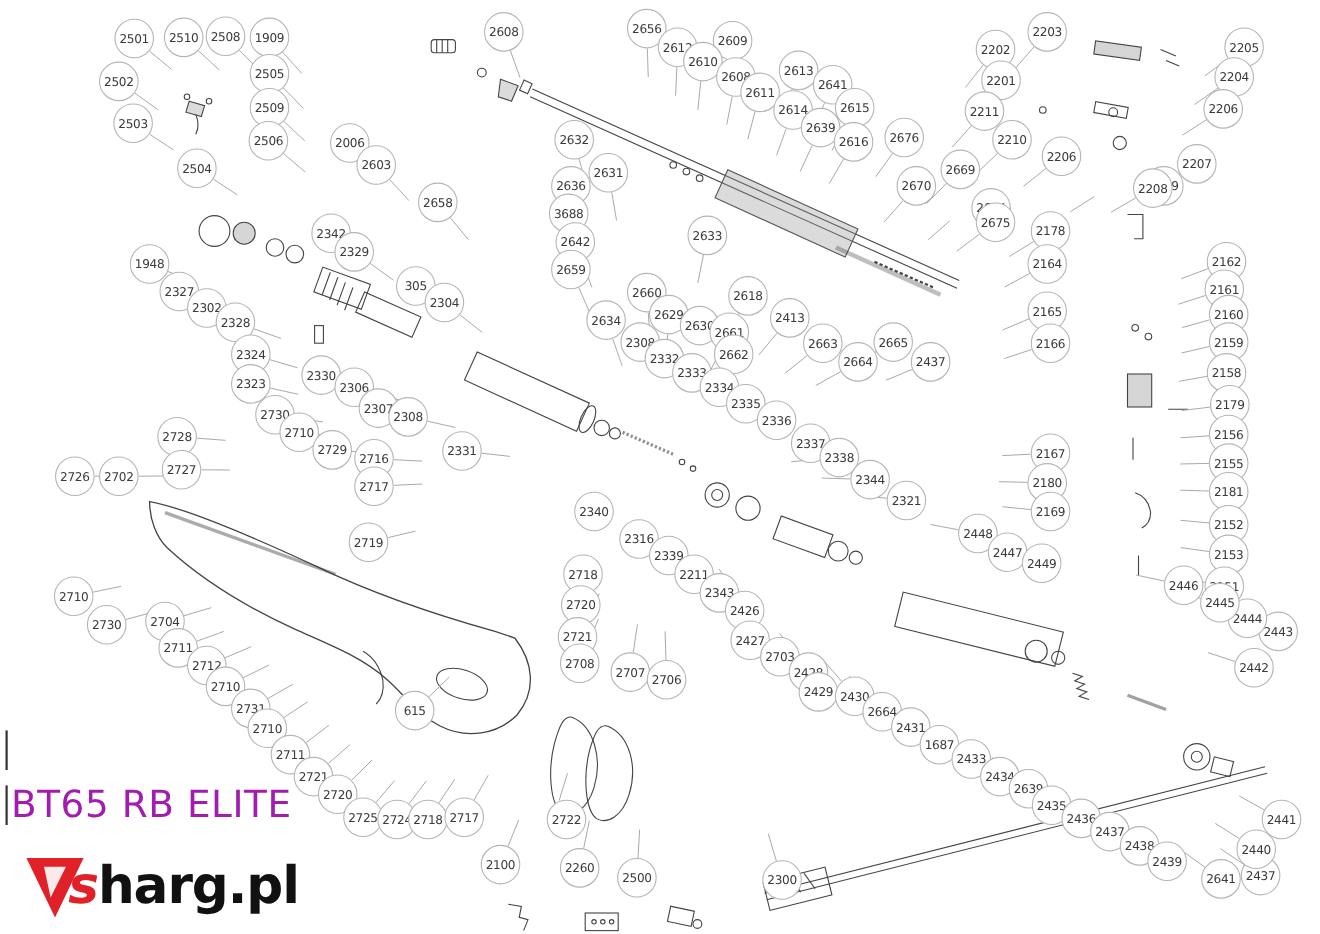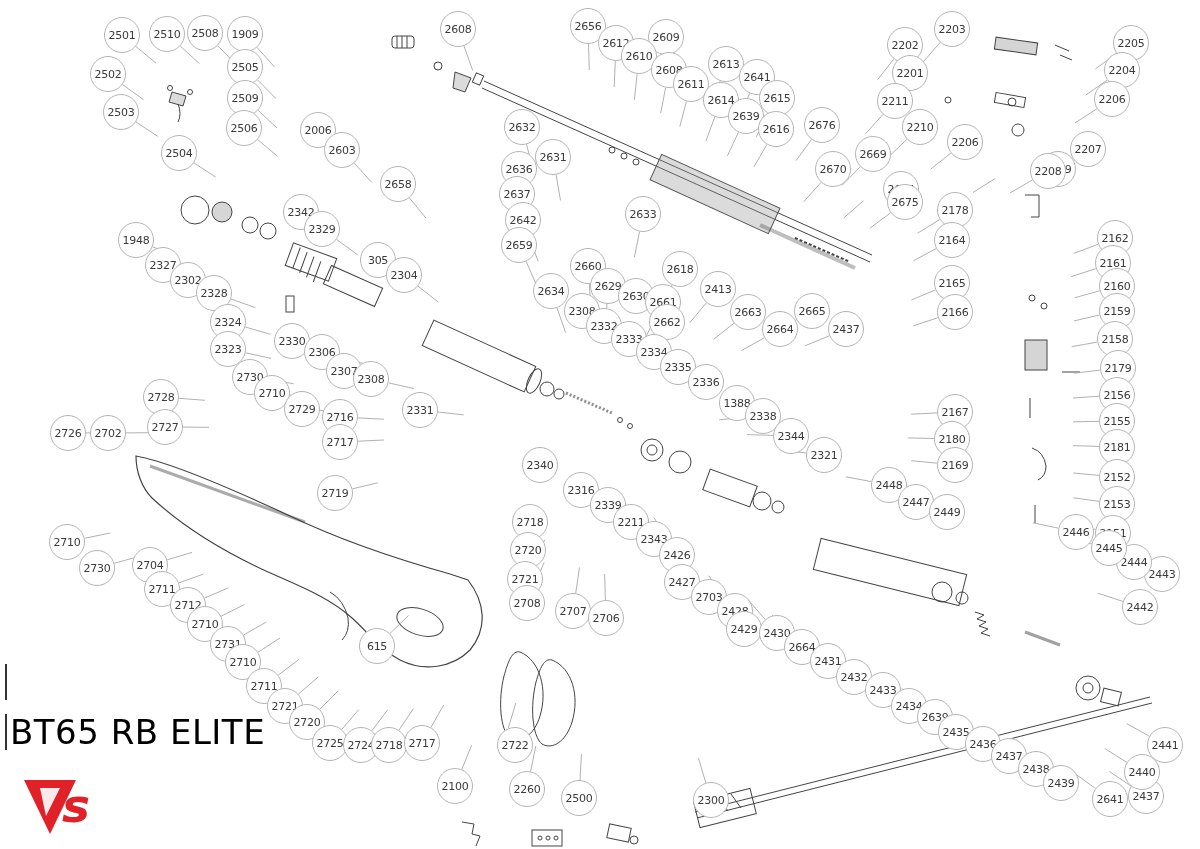--- a/index.html
+++ b/index.html
@@ -3,21 +3,21 @@
 <meta charset="utf-8">
 <style>
   html,body{margin:0;padding:0;background:#fff;}
   .stage{position:relative;width:1200px;height:849px;background:#ffffff;overflow:hidden;
          font-family:"DejaVu Sans","Liberation Sans",sans-serif;}
   svg.layer{position:absolute;left:0;top:0;width:1200px;height:849px;}
   #balloons{position:absolute;left:0;top:0;width:1036px;height:849px;}
   .balloon{position:absolute;width:36px;height:36px;border:1px solid #b5b5b5;border-radius:50%;
            background:#fff;display:flex;align-items:center;justify-content:center;
            font-size:11px;color:#3a3a3a;box-sizing:border-box;letter-spacing:-0.3px;}
-  .title{position:absolute;left:10px;top:712px;font-size:34px;color:#000000;
+  .title{position:absolute;left:10px;top:712px;font-size:34px;color:#a21caf;
          letter-spacing:0.5px;white-space:nowrap;}
   .tick{position:absolute;background:#333;width:2px;}
   .tick.t1{left:5px;top:664px;height:36px;}
   .tick.t2{left:5px;top:714px;height:36px;}
   .logo{position:absolute;left:22px;top:778px;display:flex;align-items:flex-start;height:62px;}
   .logo .word{font-size:47px;font-weight:bold;color:#111;letter-spacing:-1px;line-height:56px;}
   .logo .s{font-style:italic;margin-left:-16px;}
   .logo svg{display:block;}
 </style>
 </head>
@@ -308,21 +308,21 @@
       <div class="balloon" style="left: 758px; top: 111px;">2616</div>
       <div class="balloon" style="left: 804px; top: 107px;">2676</div>
       <div class="balloon" style="left: 300px; top: 112px;">2006</div>
       <div class="balloon" style="left: 504px; top: 109px;">2632</div>
       <div class="balloon" style="left: 324px; top: 132px;">2603</div>
       <div class="balloon" style="left: 535px; top: 139px;">2631</div>
       <div class="balloon" style="left: 855px; top: 136px;">2669</div>
       <div class="balloon" style="left: 815px; top: 151px;">2670</div>
       <div class="balloon" style="left: 501px; top: 151px;">2636</div>
       <div class="balloon" style="left: 380px; top: 166px;">2658</div>
-      <div class="balloon" style="left: 499px; top: 176px;">2637</div>
+      <div class="balloon" style="left: 499px; top: 176px;">3688</div>
       <div class="balloon" style="left: 859px; top: 171px; margin-left: 24px;">2674</div>
       <div class="balloon" style="left: 887px; top: 184px;">2675</div>
       <div class="balloon" style="left: 505px; top: 202px;">2642</div>
       <div class="balloon" style="left: 625px; top: 196px;">2633</div>
       <div class="balloon" style="left: 501px; top: 227px;">2659</div>
       <div class="balloon" style="left: 570px; top: 248px;">2660</div>
       <div class="balloon" style="left: 662px; top: 251px;">2618</div>
       <div class="balloon" style="left: 700px; top: 271px;">2413</div>
       <div class="balloon" style="left: 533px; top: 273px;">2634</div>
       <div class="balloon" style="left: 590px; top: 268px;">2629</div>
@@ -378,21 +378,21 @@
       <div class="balloon" style="left: 304px; top: 334px;">2306</div>
       <div class="balloon" style="left: 326px; top: 353px;">2307</div>
       <div class="balloon" style="left: 353px; top: 361px;">2308</div>
       <div class="balloon" style="left: 402px; top: 392px;">2331</div>
       <div class="balloon" style="left: 564px; top: 293px;">2308</div>
       <div class="balloon" style="left: 586px; top: 308px;">2332</div>
       <div class="balloon" style="left: 611px; top: 321px;">2333</div>
       <div class="balloon" style="left: 636px; top: 334px;">2334</div>
       <div class="balloon" style="left: 660px; top: 349px;">2335</div>
       <div class="balloon" style="left: 688px; top: 364px;">2336</div>
-      <div class="balloon" style="left: 719px; top: 385px;">1388</div>
+      <div class="balloon" style="left: 719px; top: 385px;">2337</div>
       <div class="balloon" style="left: 745px; top: 398px;">2338</div>
       <div class="balloon" style="left: 773px; top: 418px; text-align: center;">2344</div>
       <div class="balloon" style="left: 806px; top: 437px;">2321</div>
       <div class="balloon" style="left: 232px; top: 359px;">2730</div>
       <div class="balloon" style="left: 143px; top: 379px;">2728</div>
       <div class="balloon" style="left: 254px; top: 375px;">2710</div>
       <div class="balloon" style="left: 284px; top: 391px;">2729</div>
       <div class="balloon" style="left: 147px; top: 409px;">2727</div>
       <div class="balloon" style="left: 50px; top: 415px;">2726</div>
       <div class="balloon" style="left: 90px; top: 415px;">2702</div>
@@ -428,21 +428,21 @@
       <div class="balloon" style="left: 507px; top: 561px;">2721</div>
       <div class="balloon" style="left: 509px; top: 585px;">2708</div>
       <div class="balloon" style="left: 555px; top: 593px;">2707</div>
       <div class="balloon" style="left: 588px; top: 600px;">2706</div>
       <div class="balloon" style="left: 691px; top: 579px;">2703</div>
       <div class="balloon" style="left: 717px; top: 593px;">2428</div>
       <div class="balloon" style="left: 726px; top: 611px;">2429</div>
       <div class="balloon" style="left: 759px; top: 615px;">2430</div>
       <div class="balloon" style="left: 784px; top: 629px;">2664</div>
       <div class="balloon" style="left: 810px; top: 643px;">2431</div>
-      <div class="balloon" style="left: 836px; top: 659px;">2432</div>
+      <div class="balloon" style="left: 836px; top: 659px;">1687</div>
       <div class="balloon" style="left: 865px; top: 672px;">2433</div>
       <div class="balloon" style="left: 891px; top: 688px;">2434</div>
       <div class="balloon" style="left: 917px; top: 699px;">2639</div>
       <div class="balloon" style="left: 938px; top: 714px;">2435</div>
       <div class="balloon" style="left: 965px; top: 726px;">2436</div>
       <div class="balloon" style="left: 991px; top: 738px;">2437</div>
       <div class="balloon" style="left: 1018px; top: 751px;">2438</div>
       <div class="balloon" style="left: 1043px; top: 765px;">2439</div>
       <div class="balloon" style="left: 1092px; top: 781px;">2641</div>
       <div class="balloon" style="left: 1128px; top: 778px;">2437</div>
@@ -466,15 +466,16 @@
   <div class="tick t2"></div>
 
   <div class="title">BT65 RB ELITE</div>
 
   <div class="logo">
     <svg width="56" height="58" viewBox="0 0 56 58">
       <polygon id="logo-triangle" points="2,2 54,2 28,56" fill="#e02128"></polygon>
       <path d="M18,10 L38,10 L24,38 Z" fill="#ffffff" opacity="0.9"></path>
     </svg>
     <span class="word s" style="color: rgb(224, 33, 40);">s</span>
+      <span class="word">harg.pl</span>
   </div>
 
 </div>
 
 </body></html>

